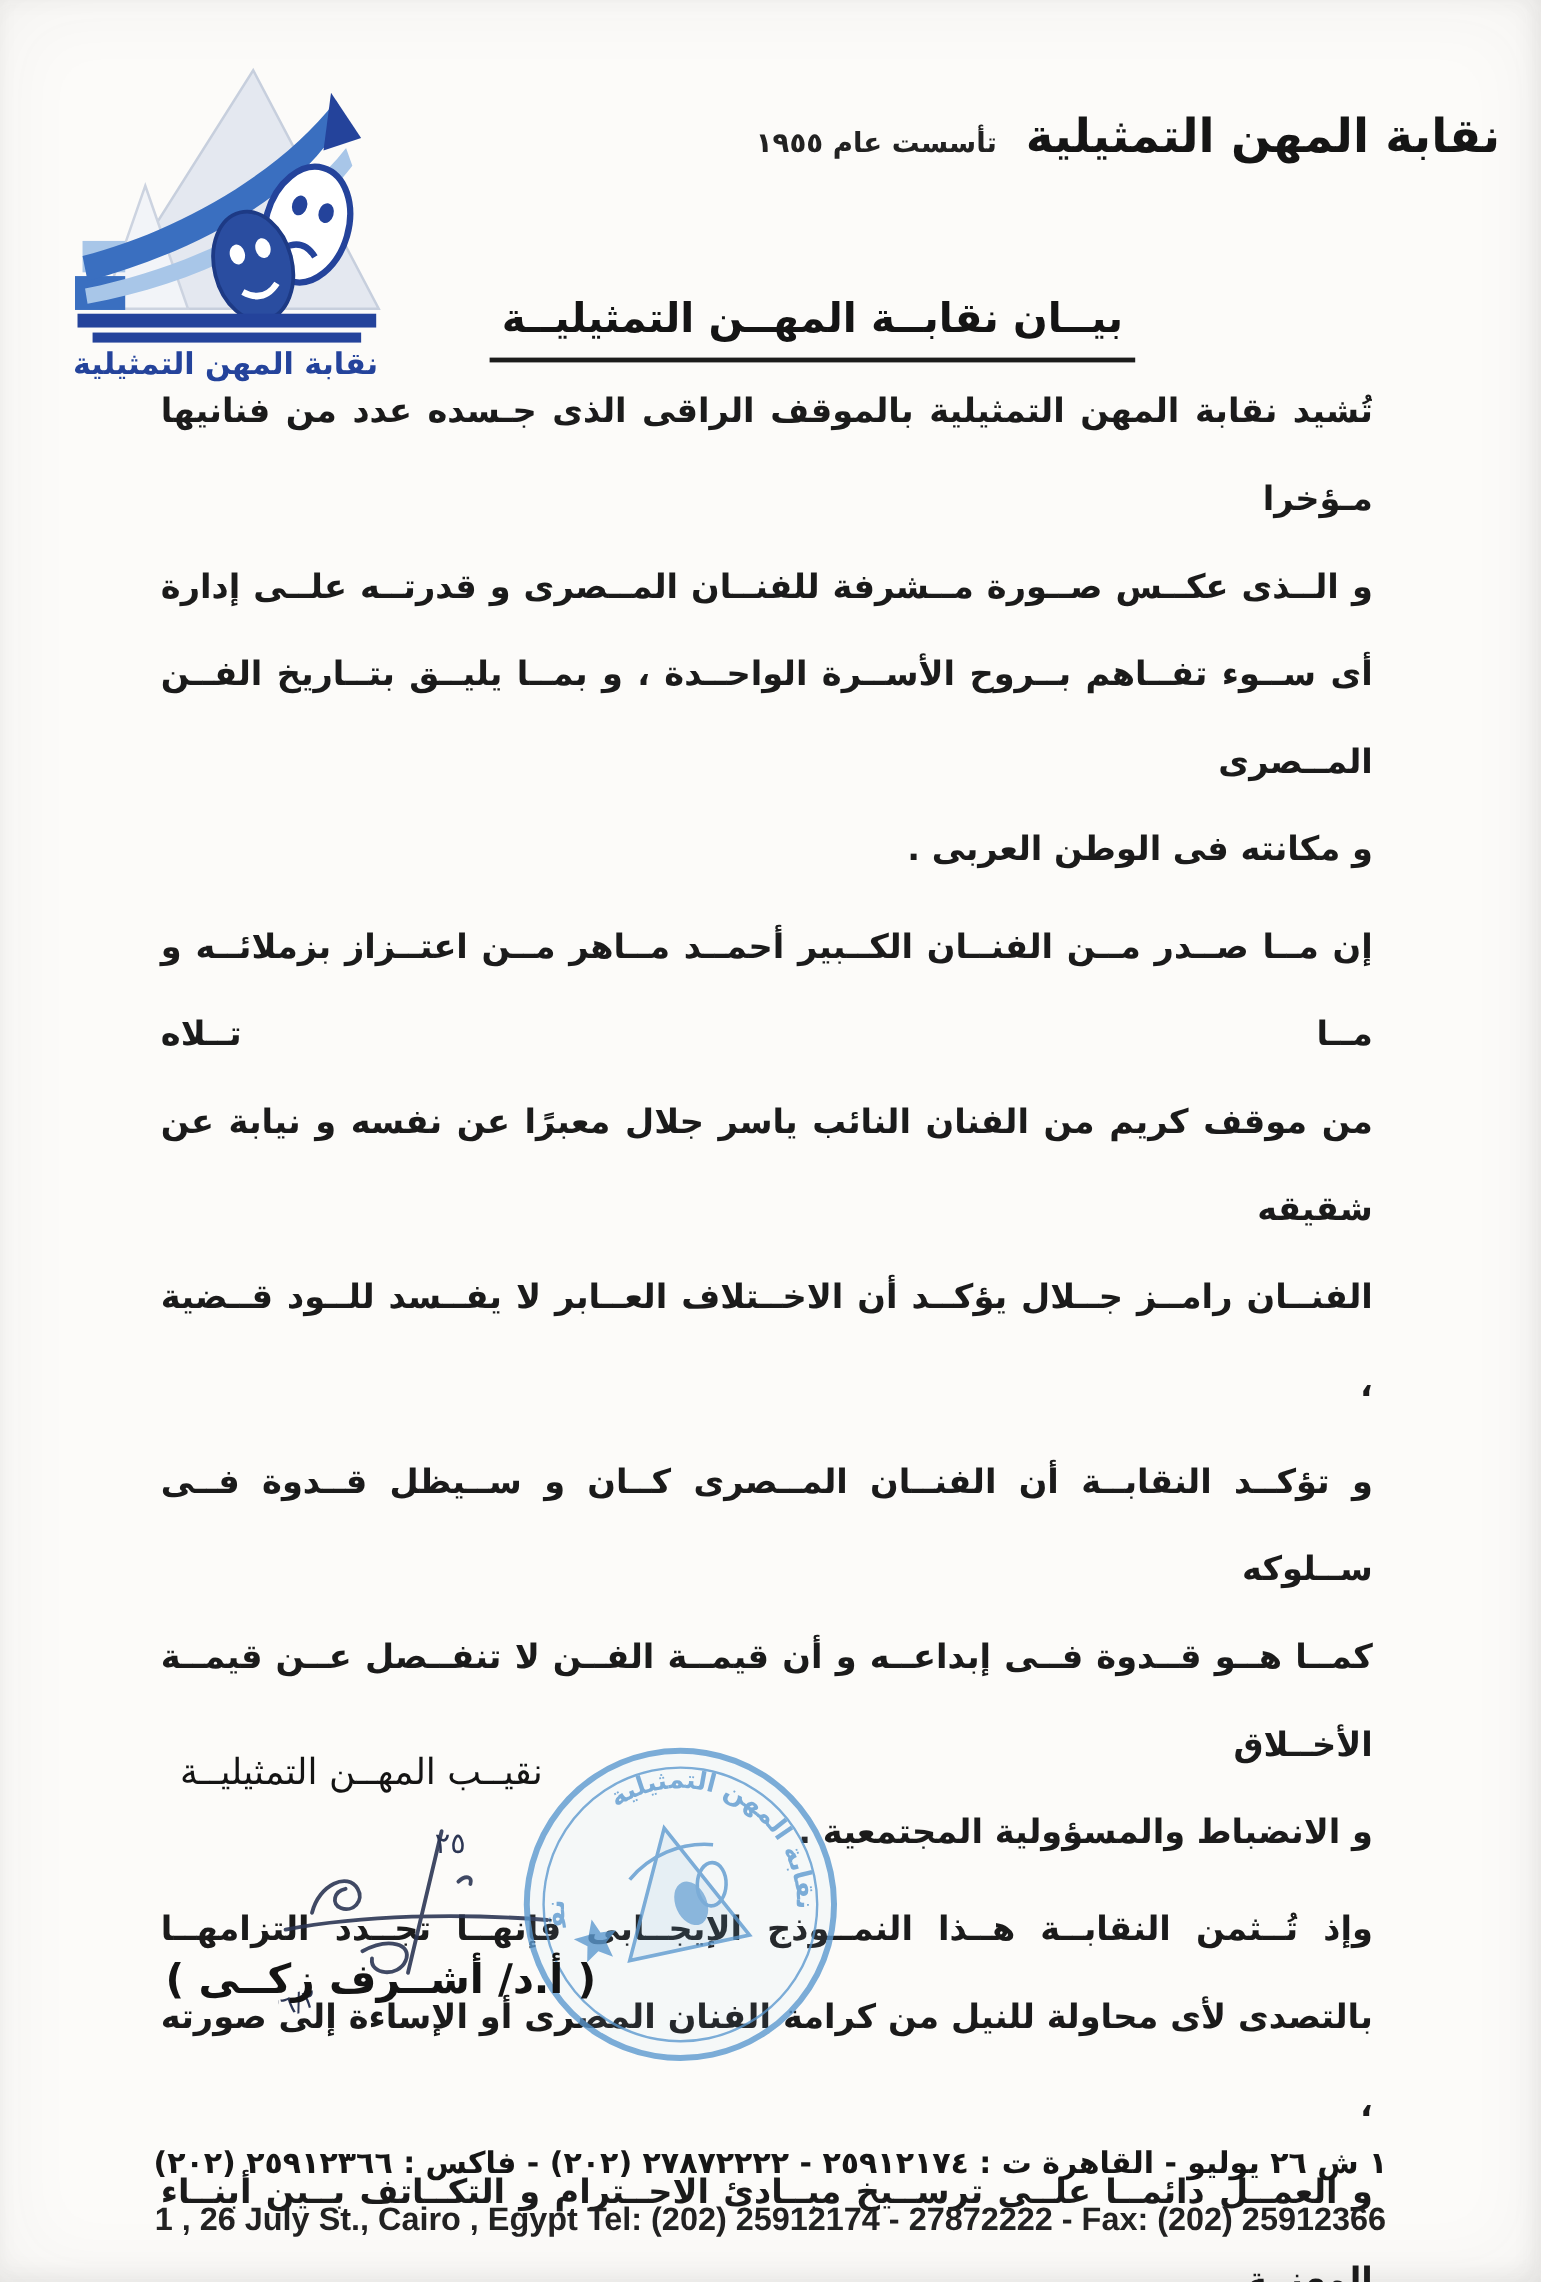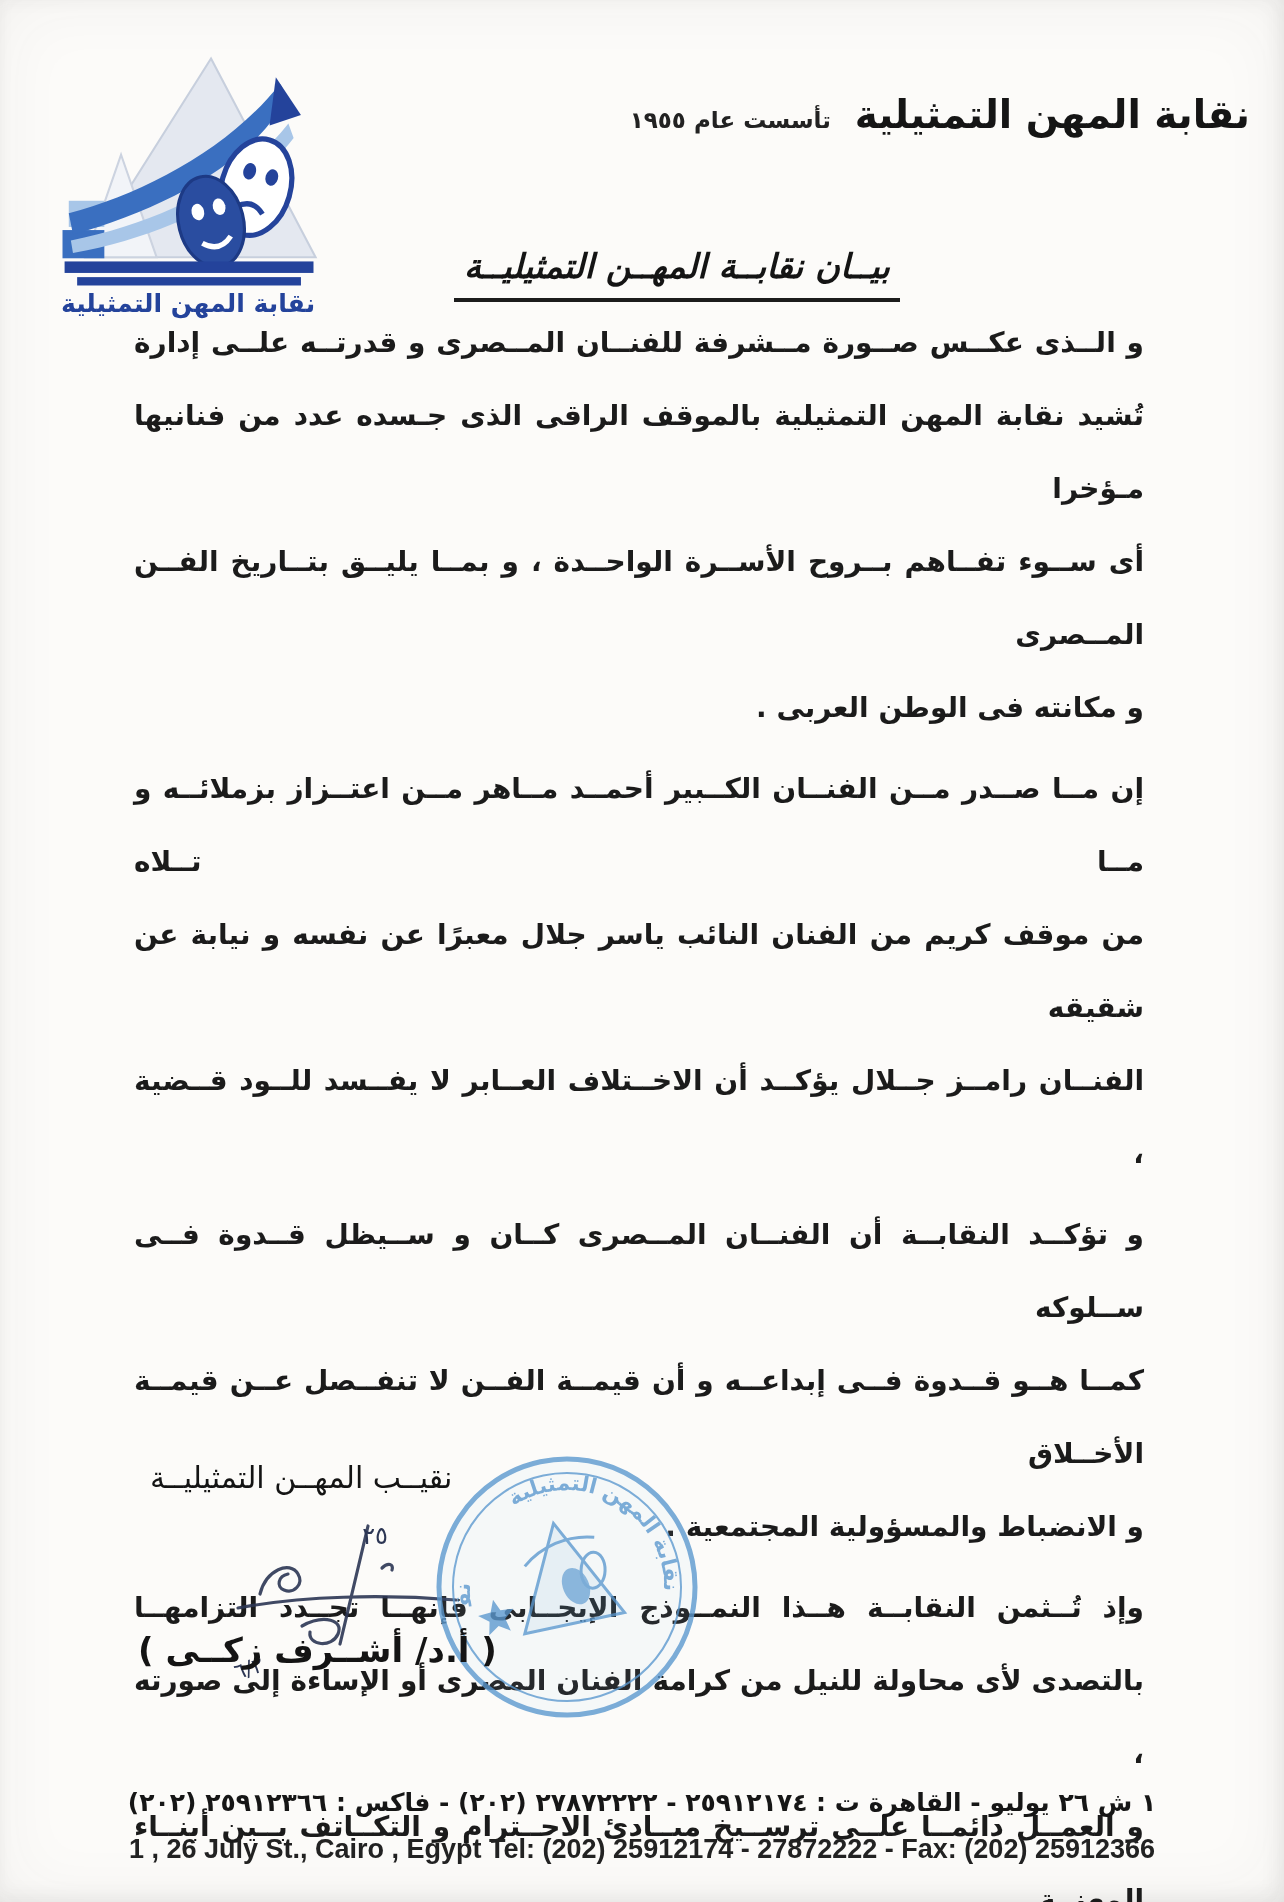--- a/index.html
+++ b/index.html
@@ -23,21 +23,21 @@
   }
   .org-name{font-size:39px;font-weight:bold;color:#151515;letter-spacing:0px;}
   .org-founded{font-size:23px;font-weight:bold;color:#222;}
   
   .logo{position:absolute;top:46px;left:54px;width:268px;height:274px;}
   
   .doc-title-wrap{position:absolute;top:246px;left:0;width:100%;text-align:center;}
   .doc-title{
     display:inline-block;transform:translateX(35px);
     font-size:34px;font-weight:bold;color:#141414;
-    border-bottom:4px solid #1c1c1c;padding:0 10px 12px 10px;font-style:italic;
+    border-bottom:4px solid #1c1c1c;padding:0 10px 12px 10px;
   }
   
   .body-text{
     position:absolute;top:306px;right:140px;left:134px;
     font-size:28px;font-weight:bold;color:#1b1b1b;
   }
   .para{margin:0 0 8px 0;}
   .line{line-height:73px;text-align:justify;text-align-last:justify;}
   .line.end{text-align-last:start;}
   
@@ -92,22 +92,22 @@
       <text x="128" y="254" text-anchor="middle" font-size="24" font-weight="bold" fill="#24439b">نقابة المهن التمثيلية</text>
     </svg>
   </div>
 
   <div class="doc-title-wrap">
     <span class="doc-title">بيــان نقابــة المهــن التمثيليــة</span>
   </div>
 
   <div class="body-text">
     <div class="para">
+      <div class="line">تُشيد نقابة المهن التمثيلية بالموقف الراقى الذى جـسده عدد من فنانيها مـؤخرا</div>
       <div class="line">و الــذى عكــس صــورة مــشرفة للفنــان المــصرى و قدرتــه علــى إدارة</div>
-      <div class="line">تُشيد نقابة المهن التمثيلية بالموقف الراقى الذى جـسده عدد من فنانيها مـؤخرا</div>
       <div class="line">أى ســوء تفــاهم بــروح الأســرة الواحــدة ، و بمــا يليــق بتــاريخ الفــن المــصرى</div>
       <div class="line end">و مكانته فى الوطن العربى .</div>
     </div>
     <div class="para">
       <div class="line">إن مــا صــدر مــن الفنــان الكــبير أحمــد مــاهر مــن اعتــزاز بزملائــه و مــا تــلاه</div>
       <div class="line">من موقف كريم من الفنان النائب ياسر جلال معبرًا عن نفسه و نيابة عن شقيقه</div>
       <div class="line">الفنــان رامــز جــلال يؤكــد أن الاخــتلاف العــابر لا يفــسد للــود قــضية ،</div>
     </div>
     <div class="para">
       <div class="line">و تؤكــد النقابــة أن الفنــان المــصرى كــان و ســيظل قــدوة فــى ســلوكه</div>

